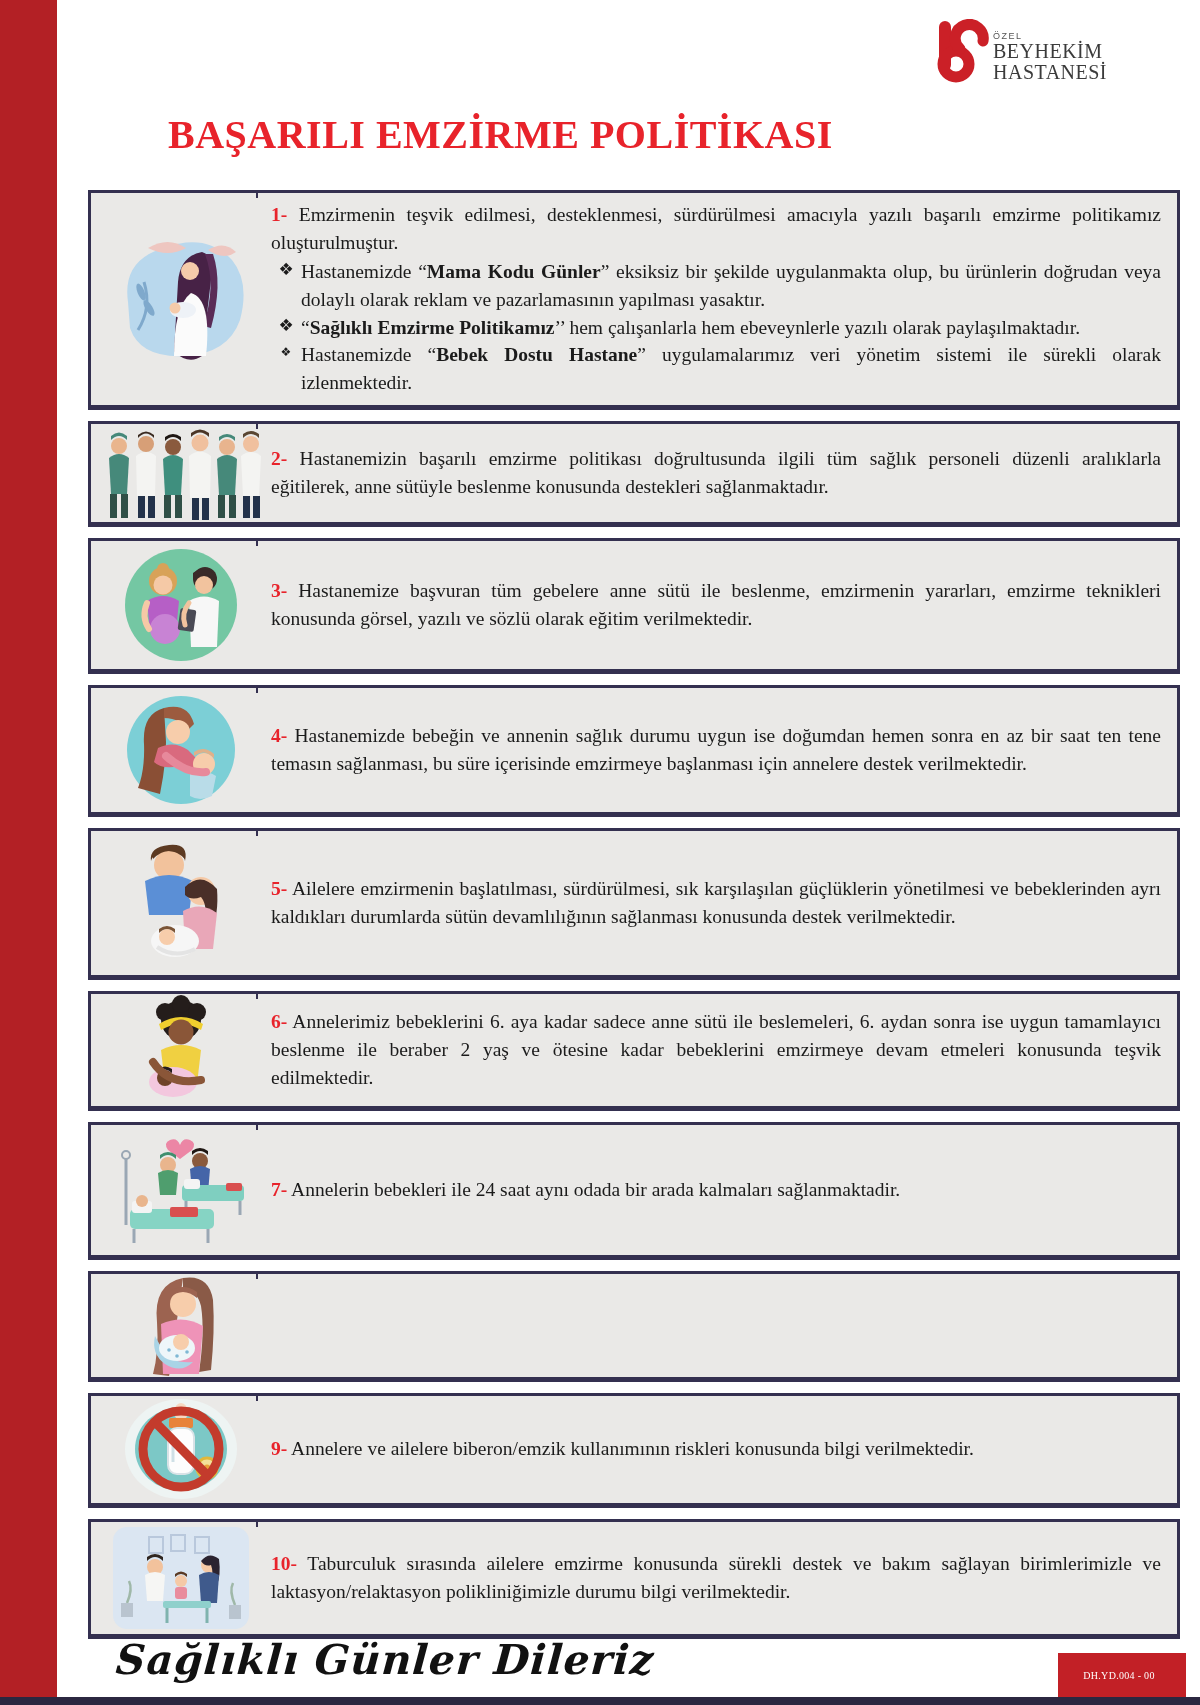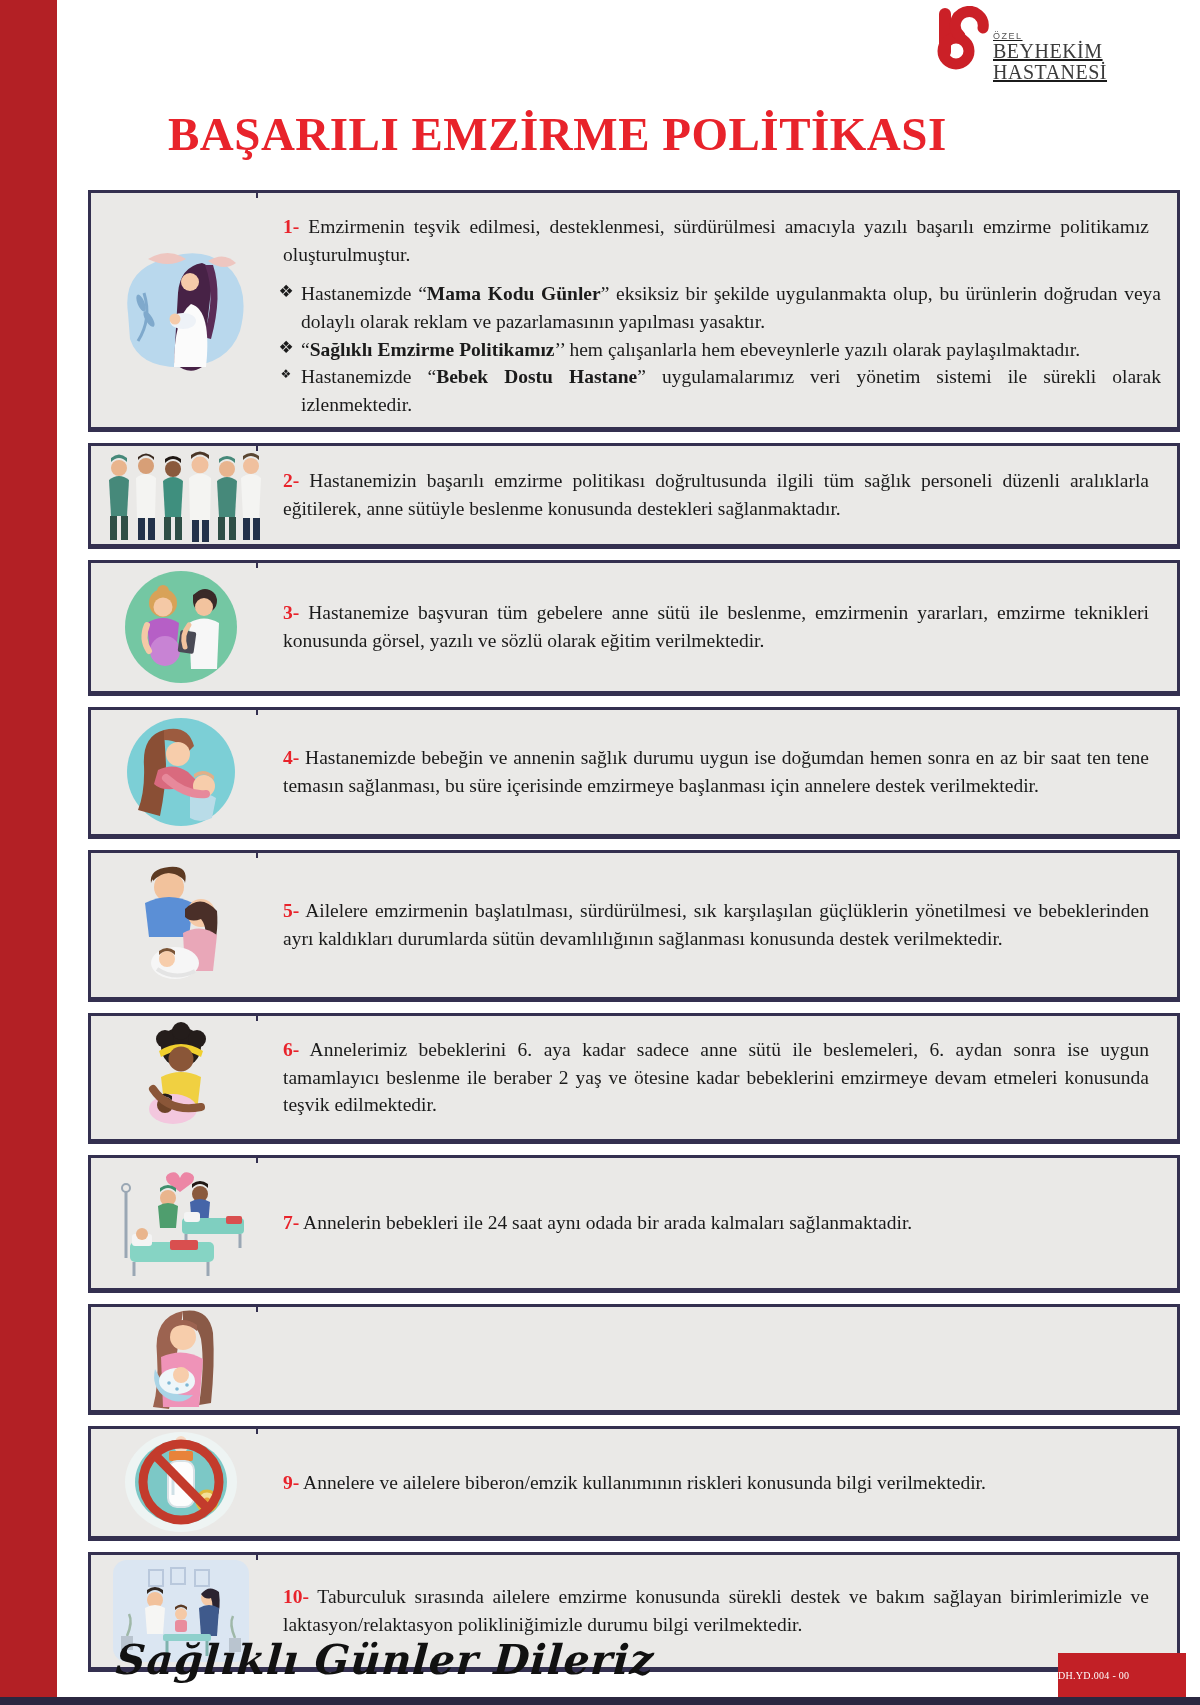--- a/index.html
+++ b/index.html
@@ -8,65 +8,65 @@
     width:1200px; height:1705px; position:relative;
     background:#ffffff;
     font-family:"Liberation Serif", serif;
     color:#1b1b1b;
     overflow:hidden;
   }
   .left-bar { position:absolute; left:0; top:0; width:57px; height:1698px; background:#b32025; }
   .bottom-bar { position:absolute; left:0; top:1697px; width:1200px; height:8px; background:#2b2740; }
 
   
-  .logo { position:absolute; top:6px; left:928px; display:flex; align-items:flex-start;text-decoration:underline; }
+  .logo { position:absolute; top:6px; left:928px; display:flex; align-items:flex-end; }
   .logo-mark { width:62px; height:64px; }
   .logo-text { margin-left:3px; margin-top:26px; color:#3b3b3b; line-height:1.05; }
   .logo-ozel { font-family:"Liberation Sans", sans-serif; font-size:9px; letter-spacing:1.5px; color:#555; }
   .logo-name { font-size:20px; letter-spacing:0.5px; }
 
   .page-title {
-    position:absolute; top:76px; left:168px; width:800px;
-    font-size:47px; font-weight:bold; color:#e8232b; letter-spacing:0.5px;
+    position:absolute; top:84px; left:168px; width:800px;
+    font-size:40px; font-weight:bold; color:#e8232b; letter-spacing:0.5px;
     white-space:nowrap;
   }
 
   
   .boxes { position:absolute; top:190px; left:88px; width:1092px; }
   .policy-box {
     border:3px solid #343050; border-bottom-width:5px;
     background:#eae9e7;
     display:flex; align-items:center;
     margin-bottom:11px;
     position:relative;
   }
   .policy-box::before { content:""; position:absolute; left:165px; top:0; width:2px; height:5px; background:#343050; }
   .img-col { flex:0 0 180px; width:180px; display:flex; justify-content:center; align-items:center; }
   .text-col { flex:1; padding:8px 16px 8px 0; font-size:19.5px; line-height:1.42; }
-  .para { margin:12px; }
+  .para { margin:0; }
   .just { text-align:justify; }
   .num { color:#e8232b; font-weight:bold; }
   b { font-weight:bold; }
 
   .bullets { margin-top:2px; }
   .bullet { display:flex; margin:0; }
   .bullet-glyph { flex:0 0 30px; width:30px; text-align:center; font-size:17px; }
   .bullet-glyph.small-glyph { font-size:12px; padding-top:3px; }
   .bullet-body { flex:1; text-align:justify; }
 
   
   .slogan {
     position:absolute; left:116px; top:1636px;
     font-family:"DejaVu Serif", serif; font-style:italic; font-weight:bold;
     font-size:41px; letter-spacing:1px; color:#111;
     transform:skewX(-4deg);
   }
   .doc-box {
     position:absolute; left:1058px; top:1653px; width:128px; height:44px;
-    background:#c22026; display:flex; align-items:center; justify-content:flex-start;
+    background:#c22026; display:flex; align-items:center; justify-content:center;
   }
   .doc-code { color:#ffffff; font-size:10px; padding-right:6px; letter-spacing:0.3px; }
 
   svg { display:block; }
 </style>
 </head>
 <body>
 
 <div class="left-bar"></div>
 <div class="bottom-bar"></div>

